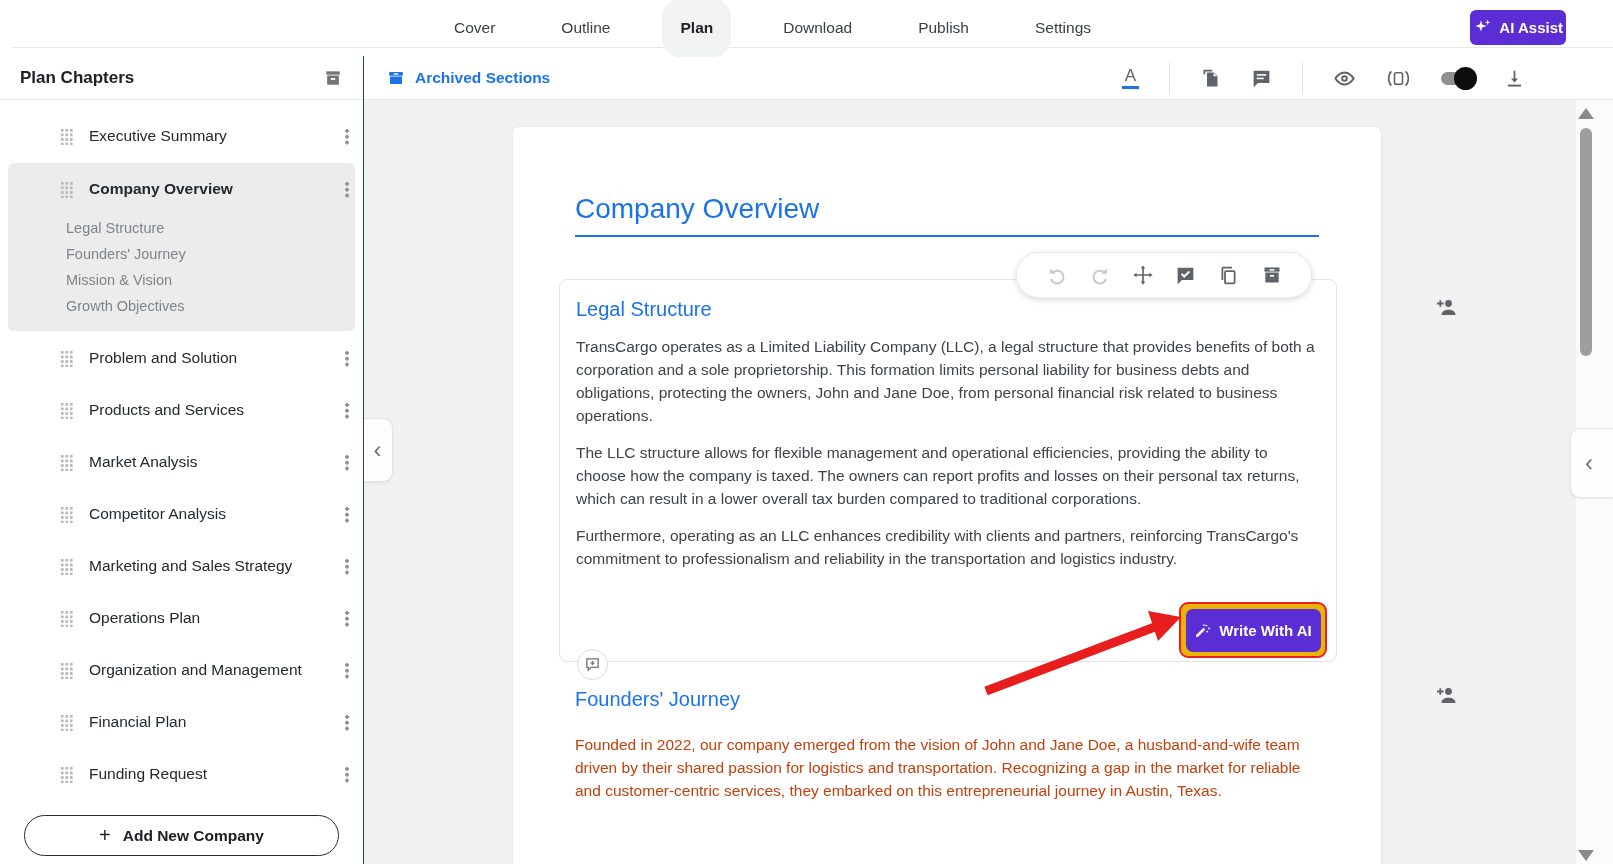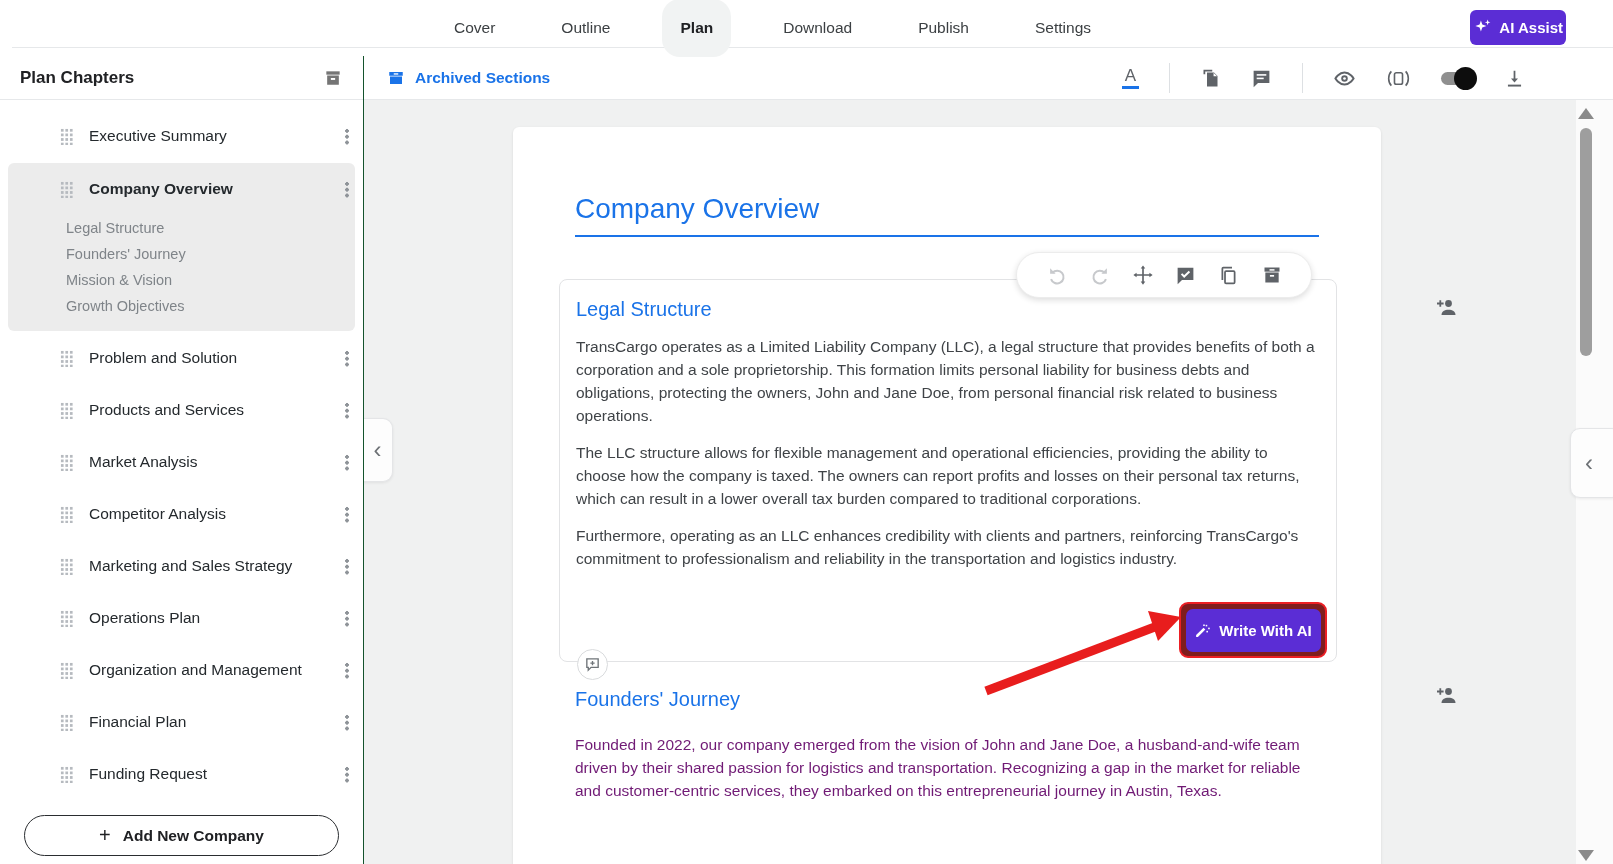--- a/index.html
+++ b/index.html
@@ -72,33 +72,33 @@
                    background:#fff; border:1px solid #ececec; border-radius:23px;
                    box-shadow:0 2px 6px rgba(0,0,0,.14); display:flex; align-items:center;
                    justify-content:center; gap:21px; z-index:6; }
   .float-toolbar .tb-btn { width:22px; }
 
   .section-card { position:absolute; left:195px; top:179px; width:778px; height:383px;
                   background:#fff; border:1px solid #e2e3e5; border-radius:8px; padding:18px 16px; z-index:5; }
   .sec-heading { font-size:20px; color:#1a73e8; }
   .sec-p { width:744px; font-size:15.5px; line-height:23px; color:#3f4347; margin-top:14px; }
   .write-ai-wrap { position:absolute; right:9px; bottom:3px; width:148px; height:56px;
-                   border:2.5px solid #ec1f24; border-radius:9px; background:#7f1d1d;
+                   border:2.5px solid #ec1f24; border-radius:9px; background:#eab308;
                    display:flex; align-items:center; justify-content:center; }
   .write-ai { width:135px; height:43px; background:#5b2dd5; border:none; border-radius:7px;
               color:#fff; font-size:15px; font-weight:700; display:flex; align-items:center;
               justify-content:center; gap:8px; cursor:pointer; }
 
   .comment-add { position:absolute; left:213px; top:549px; width:31px; height:31px; background:#fff;
                  border:1px solid #d9dbdd; border-radius:50%; display:flex; align-items:center;
                  justify-content:center; z-index:7; cursor:pointer; }
 
   .founders-heading { position:absolute; left:62px; top:561px; font-size:20px; color:#1a73e8; }
   .founders-p { position:absolute; left:62px; top:606px; width:744px; font-size:15.5px;
-                line-height:23px; color:#701a75; }
+                line-height:23px; color:#c2410c; }
 
   .arrow-svg { position:absolute; left:608px; top:503px; z-index:8; pointer-events:none; }
 
   .collab { position:absolute; width:24px; height:24px; cursor:pointer; }
   .collab.c1 { left:1070px; top:196px; } .collab.c2 { left:1070px; top:584px; }
 
   .side-tab { position:absolute; background:#fdfdfd; border:1px solid #e4e5e7;
               box-shadow:0 1px 3px rgba(0,0,0,.07); display:flex; align-items:center;
               justify-content:center; color:#6d7175; font-size:24px; cursor:pointer; }
   .side-tab.left { left:-1px; top:318px; width:30px; height:64px; border-left:none; border-radius:0 10px 10px 0; }

